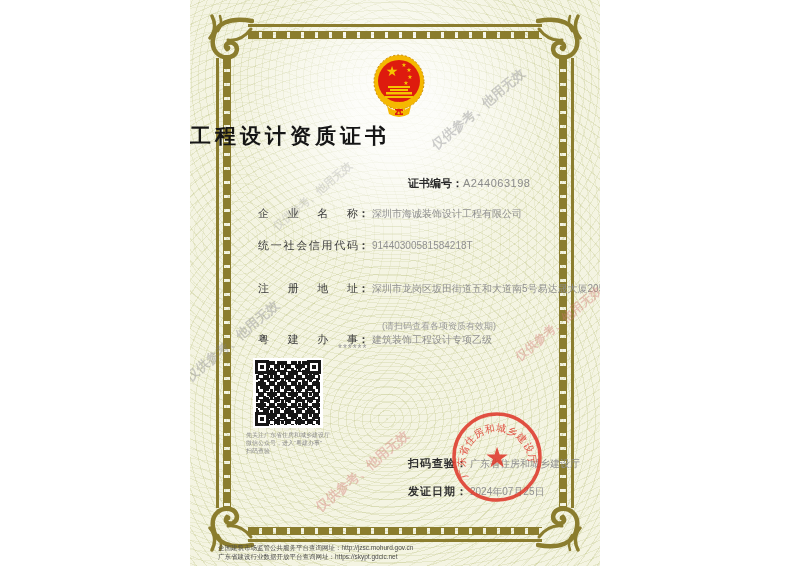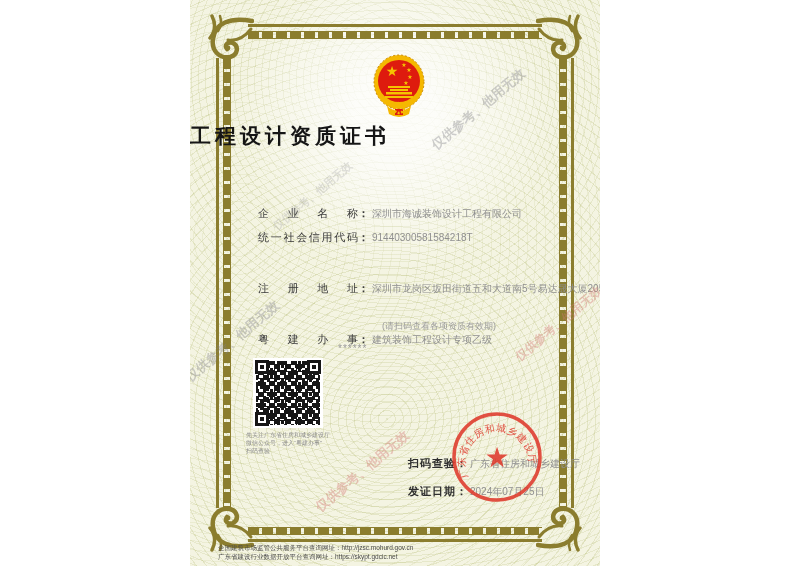--- a/index.html
+++ b/index.html
@@ -149,25 +149,28 @@
     <rect x="17" y="35" width="18" height="2" fill="#f5c400"></rect>
     <rect x="13" y="38" width="26" height="2.5" fill="#f5c400"></rect>
     <rect x="12" y="42" width="28" height="2" fill="#f5c400"></rect>
     <path d="M14,52 Q26,62 38,52 L36,60 Q26,66 16,60 Z" fill="#f5b800"></path>
     <rect x="22" y="55" width="8" height="6" fill="#de1b0e"></rect>
     <circle cx="26" cy="54" r="5" fill="none" stroke="#f5b800" stroke-width="2.5" stroke-dasharray="2 1.5"></circle>
   </svg>
 
   <div class="title">工程设计资质证书</div>
 
+  <div class="certno">
+    <span class="lbl">证书编号</span><span class="lbl">：</span><span class="val">A244063198</span>
+  </div>
 
   <div class="frow" style="top:206px">
     <span class="flabel">企业名称</span><span class="fcolon">：</span><span class="fvalue">深圳市海诚装饰设计工程有限公司</span>
   </div>
-  <div class="frow" style="top:230px">
+  <div class="frow" style="top:238px">
     <span class="flabel">统一社会信用代码</span><span class="fcolon">：</span><span class="fvalue">91440300581584218T</span>
   </div>
   <div class="frow" style="top:281px">
     <span class="flabel">注册地址</span><span class="fcolon">：</span><span class="fvalue">深圳市龙岗区坂田街道五和大道南5号易达晟大厦205</span>
   </div>
   <div class="note">(请扫码查看各项资质有效期)</div>
   <div class="frow" style="top:332px">
     <span class="flabel">粤建办事</span><span class="fcolon">：</span><span class="fvalue">建筑装饰工程设计专项乙级</span>
   </div>
   <div class="stars">******</div>

